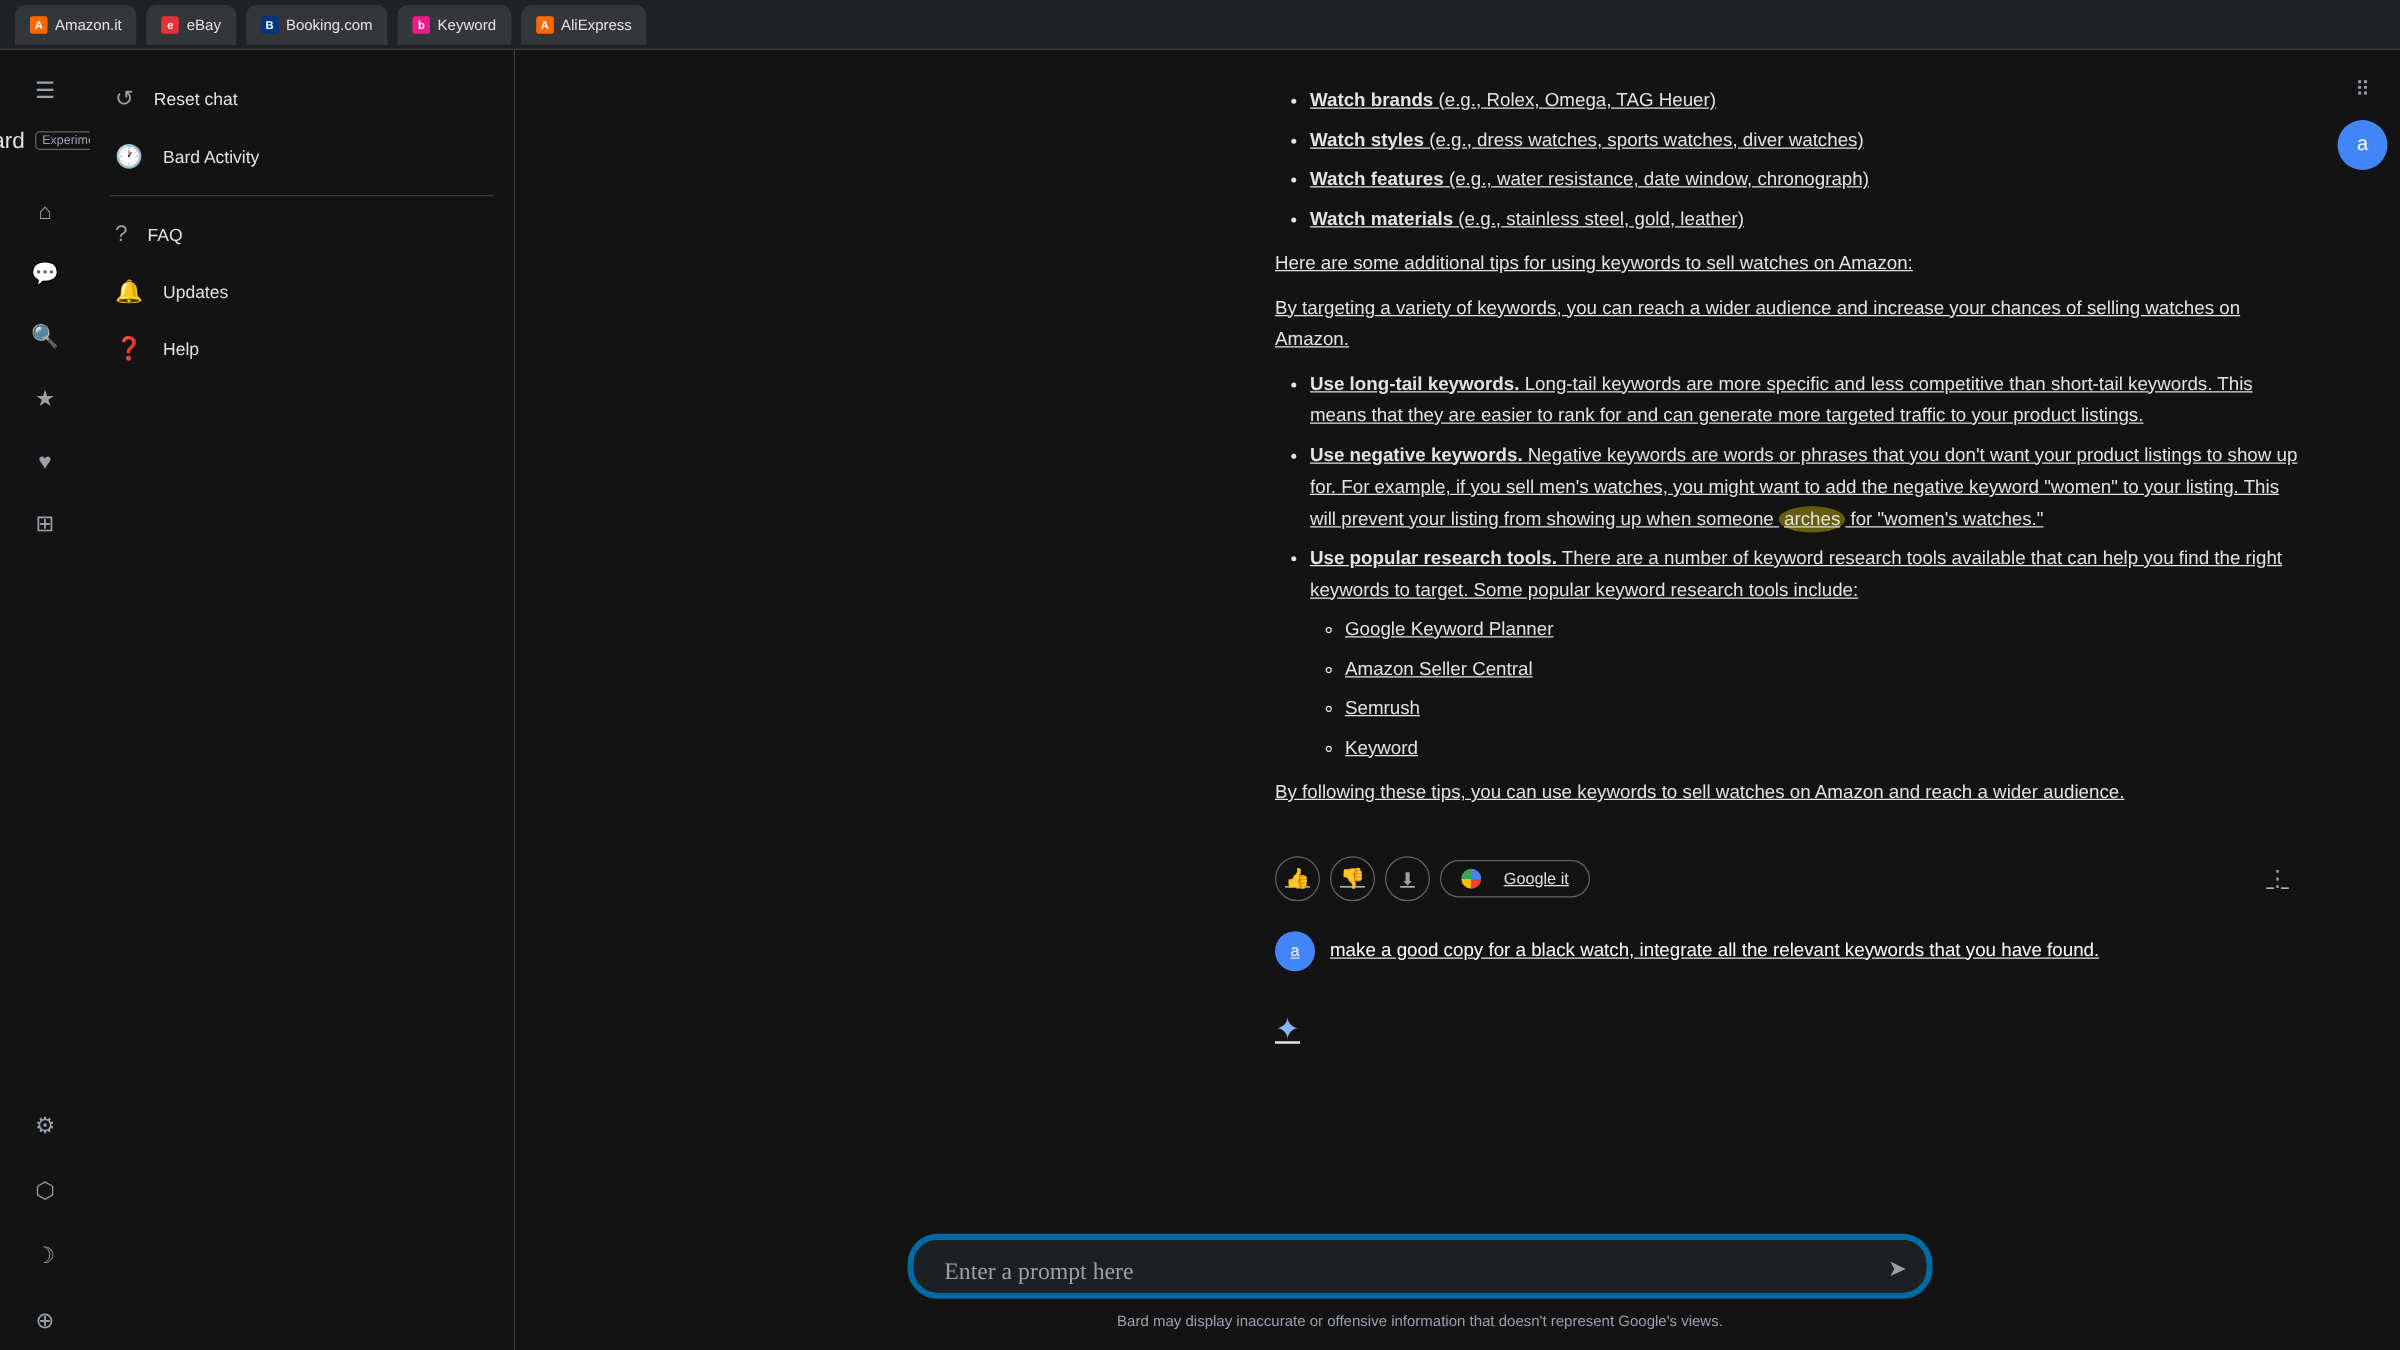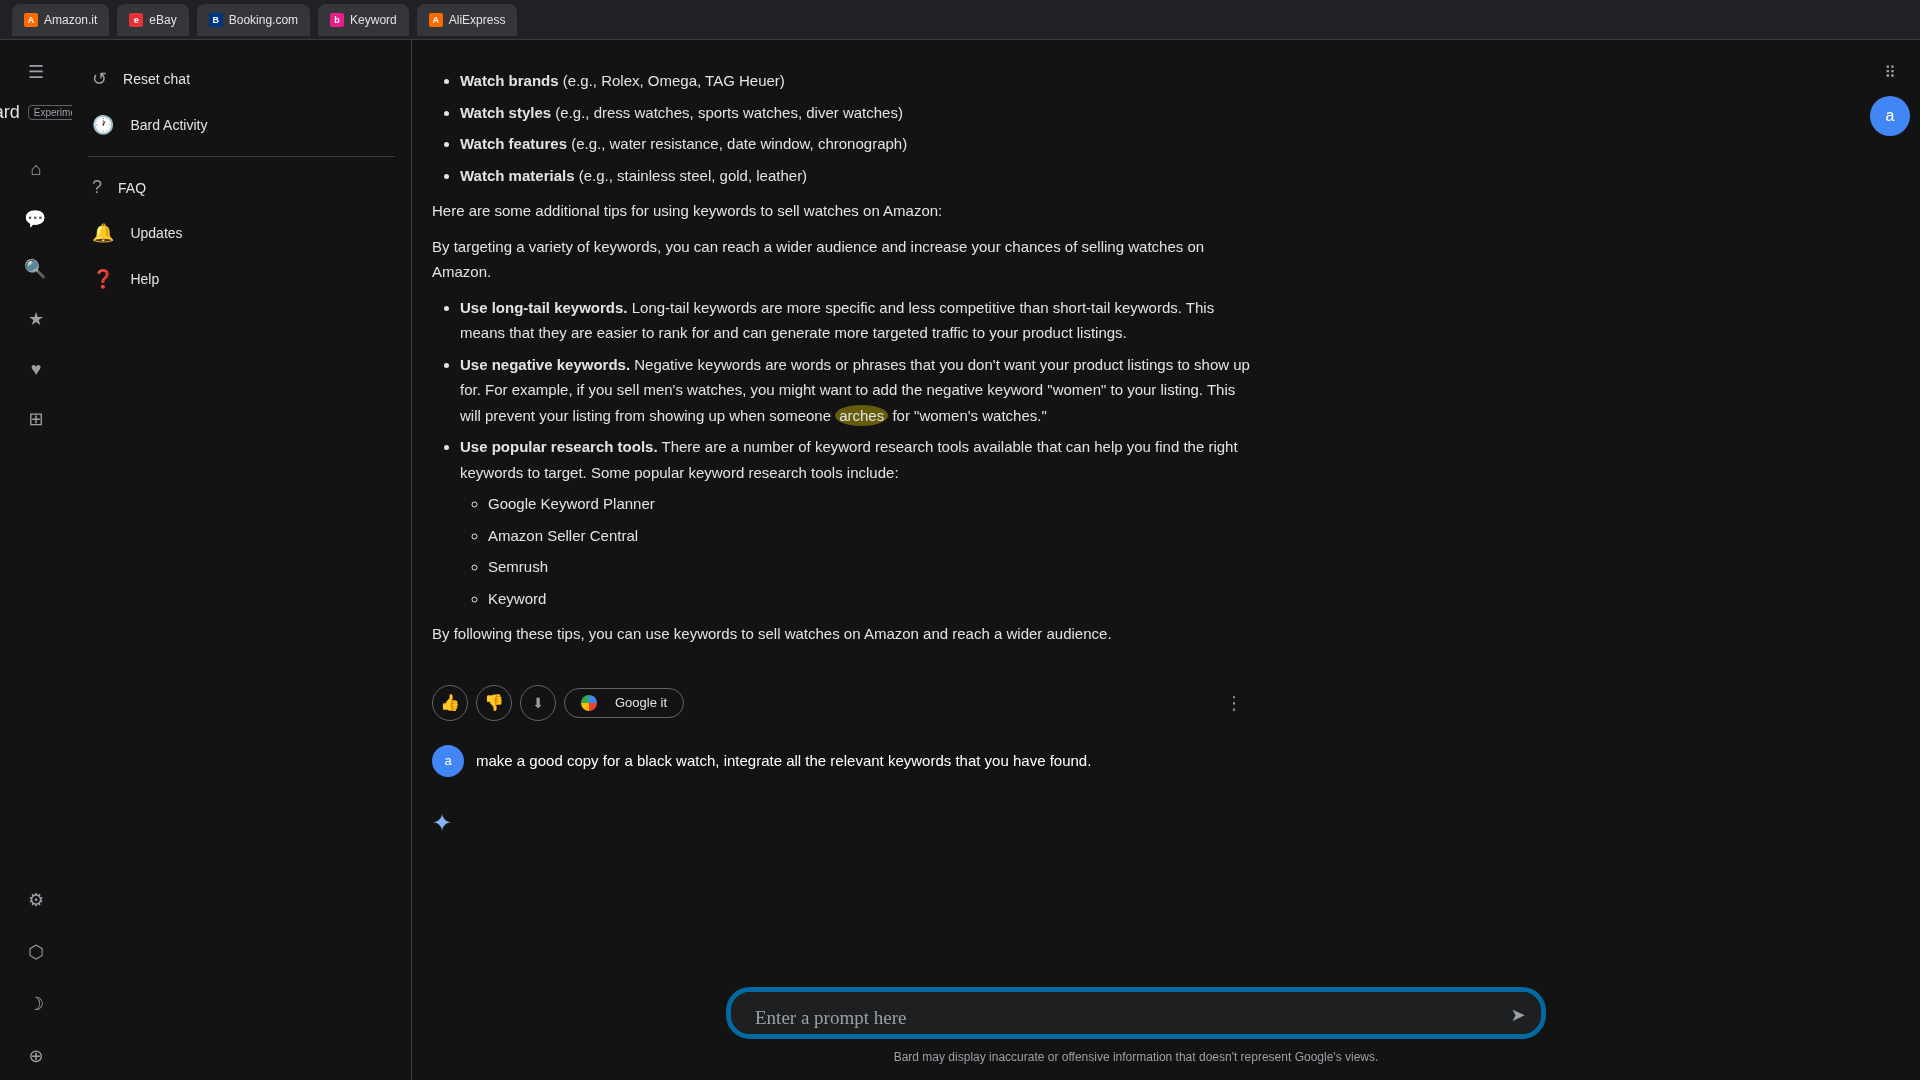--- a/index.html
+++ b/index.html
@@ -131,21 +131,22 @@
       background: #131314;
       overflow: hidden;
     }
 
     .chat-area {
       flex: 1;
       overflow-y: auto;
       padding: 0 0 20px;
       display: flex;
       flex-direction: column;
-      align-items: flex-start;
+      align-items: flex-end;
+      text-decoration: underline;
     }
 
     .chat-inner {
       width: 100%;
       max-width: 860px;
       padding: 0 20px;
     }
 
     .response-block {
       background: transparent;

